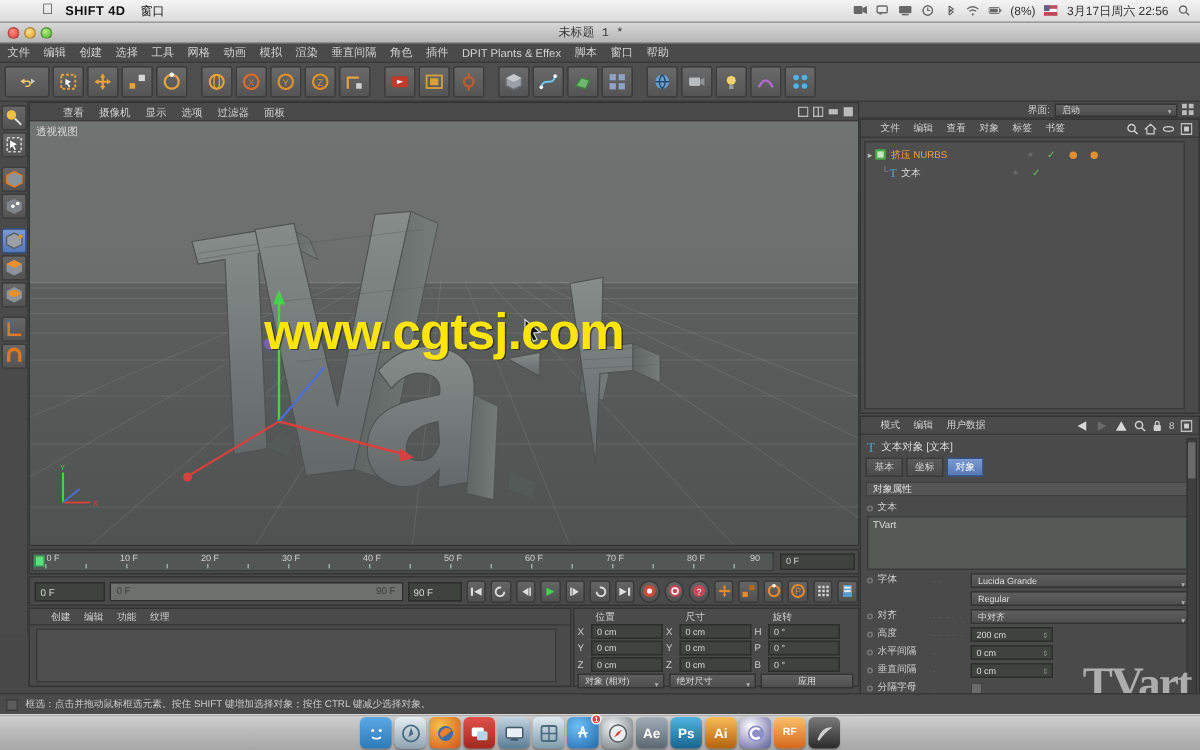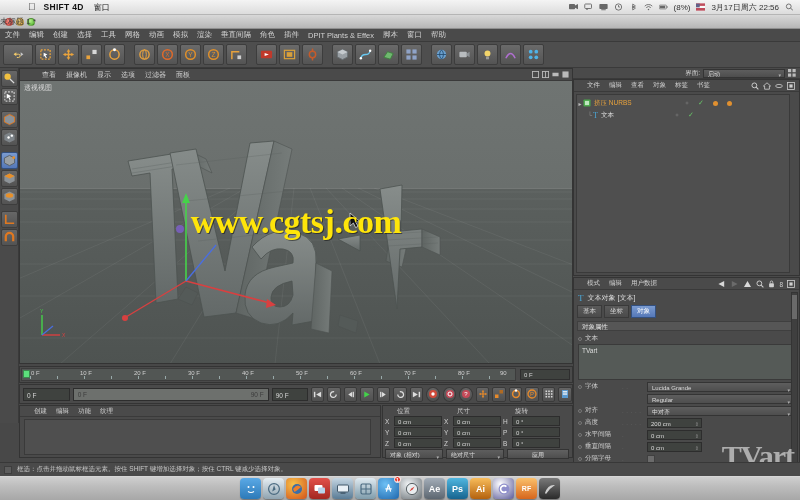--- a/index.html
+++ b/index.html
@@ -34,22 +34,22 @@
     background: linear-gradient(to bottom, #d8d8d8, #b6b6b6);
     border-bottom: 1px solid #8e8e8e;
     display: flex; align-items: center;
   }
   .lights { display: flex; gap: 3px; margin-left: 5px; }
   .lt { width: 8px; height: 8px; border-radius: 50%; border: 1px solid rgba(0,0,0,.25); }
   .lt.r { background: radial-gradient(circle at 35% 30%, #ff8b80, #e5463c); }
   .lt.y { background: radial-gradient(circle at 35% 30%, #ffdf8c, #e0a52a); }
   .lt.g { background: radial-gradient(circle at 35% 30%, #b6f08b, #4caf2a); }
   .wtitle {
-    position: absolute; left: 0; right: 12px; 
-    font-size: 8px; color: #3b3b3b;
+    position: absolute; left: 0; right: 12px; text-align: center;
+    font-size: 8px; color: #3b3b3b; font-family: Liberation Mono, monospace;
   }
 
   
   .menurow {
     height: 13px; background: #4a4a4a; border-bottom: 1px solid #3a3a3a;
     display: flex; align-items: center; padding-left: 5px; gap: 9px;
   }
   .menurow .mi { font-size: 7.5px; color: #d2d2d2; white-space: nowrap; }
 
   
@@ -107,21 +107,21 @@
     position: absolute; left: 0; right: 0; top: 38%;
     height: 1px; background: rgba(255,255,255,.12);
   }
   .grid { position: absolute; left: 0; top: 38%; right: 0; bottom: 0; }
   .vplabel {
     position: absolute; left: 4px; top: 2px; font-size: 7px; color: #d6d6d6;
   }
   .axis-gizmo { position: absolute; left: 16px; bottom: 22px; }
   .watermark {
     position: absolute; left: 50%; top: 50%; transform: translate(-50%,-50%);
-    font-family: Liberation Serif, serif;
+    font-family: Liberation Sans, sans-serif;
     font-size: 34px; font-weight: bold; color: #ffe50a;
     text-shadow: 1px 1px 0 rgba(0,0,0,.45);
     white-space: nowrap; letter-spacing: -.5px; text-align: center;
   }
   .tvart-wm {
     position: absolute; right: 6px; bottom: 4px;
     font-family: "Liberation Serif", "DejaVu Serif", serif;
     font-size: 30px; font-weight: bold; color: rgba(255,255,255,.55);
     letter-spacing: -1px;
   }

